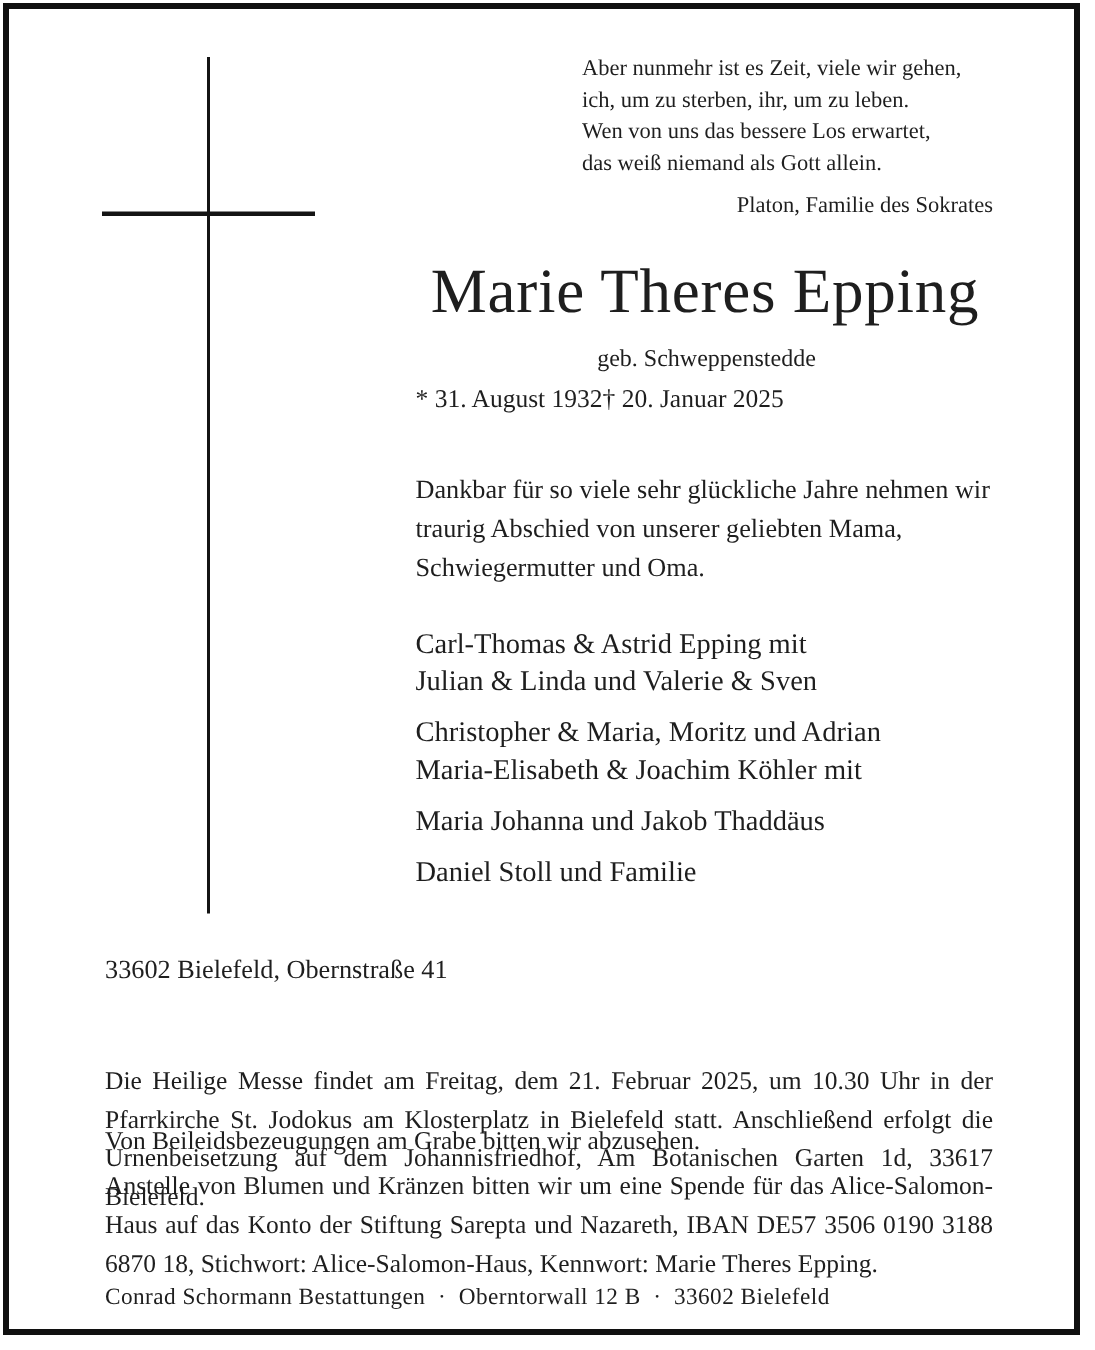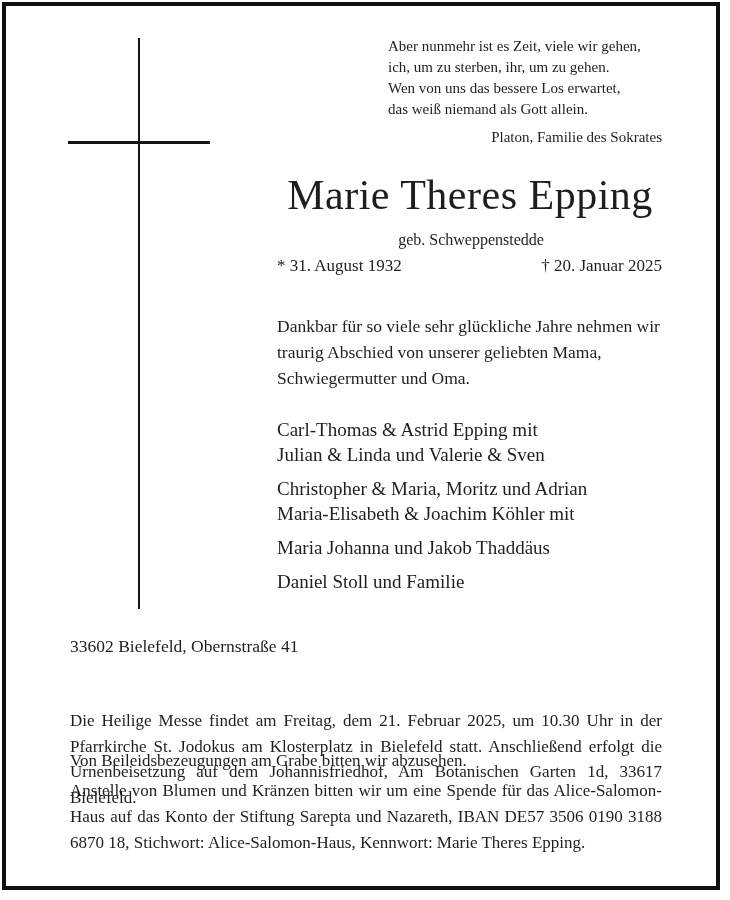--- a/index.html
+++ b/index.html
@@ -21,21 +21,21 @@
   .quote{position:absolute;left:388px;top:36px;width:274px;font-size:15px;line-height:21px;}
   .quote-line{white-space:nowrap;}
   .quote-attr{text-align:right;margin-top:7px;white-space:nowrap;}
   
   .name{
     position:absolute;left:275px;top:172px;width:390px;margin:0;
     text-align:center;font-size:42px;font-weight:normal;line-height:1.1;
     letter-spacing:0.5px;white-space:nowrap;
   }
   .birthname{position:absolute;left:277px;top:231px;width:388px;text-align:center;font-size:16px;}
-  .dates{position:absolute;left:277px;top:256px;width:385px;display:flex;justify-content:space-between;font-size:17px;}
+  .dates{position:absolute;left:277px;top:256px;width:385px;display:flex;font-size:17px;}
   
   .tribute{position:absolute;left:277px;top:313px;width:400px;margin:0;font-size:17.5px;line-height:26px;}
   
   .mourners{position:absolute;left:277px;top:417px;font-size:19px;line-height:25px;}
   .mourner-group{margin-bottom:9px;}
   
   .address{position:absolute;left:70px;top:636px;font-size:17.5px;}
   .service{position:absolute;left:70px;top:708px;width:592px;margin:0;text-align:justify;font-size:17px;line-height:25.5px;}
   .condolence{position:absolute;left:70px;top:751px;width:592px;margin:0;font-size:17px;}
   .donation{position:absolute;left:70px;top:778px;width:592px;margin:0;text-align:justify;font-size:17px;line-height:26px;}
@@ -48,21 +48,21 @@
 
   <div class="frame"></div>
 
   <div class="cross">
     <div class="cross-v"></div>
     <div class="cross-h"></div>
   </div>
 
   <div class="quote">
     <div class="quote-line">Aber nunmehr ist es Zeit, viele wir gehen,</div>
-    <div class="quote-line">ich, um zu sterben, ihr, um zu gehen.</div>
+    <div class="quote-line">ich, um zu sterben, ihr, um zu leben.</div>
     <div class="quote-line">Wen von uns das bessere Los erwartet,</div>
     <div class="quote-line">das weiß niemand als Gott allein.</div>
     <div class="quote-attr">Platon, Familie des Sokrates</div>
   </div>
 
   <h1 class="name">Marie Theres Epping</h1>
 
   <div class="birthname">geb. Schweppenstedde</div>
 
   <div class="dates">
@@ -90,14 +90,15 @@
   </div>
 
   <div class="address">33602 Bielefeld, Obernstraße 41</div>
 
   <p class="service">Die Heilige Messe findet am Freitag, dem 21. Februar 2025, um 10.30 Uhr in der Pfarrkirche St. Jodokus am Klosterplatz in Bielefeld statt. Anschließend erfolgt die Urnenbeisetzung auf dem Johannisfriedhof, Am Botanischen Garten 1d, 33617 Bielefeld.</p>
 
   <p class="condolence">Von Beileidsbezeugungen am Grabe bitten wir abzusehen.</p>
 
   <p class="donation">Anstelle von Blumen und Kränzen bitten wir um eine Spende für das Alice-Salomon-Haus auf das Konto der Stiftung Sarepta und Nazareth, IBAN DE57 3506 0190 3188 6870 18, Stichwort: Alice-Salomon-Haus, Kennwort: Marie Theres Epping.</p>
 
+  <div class="footer">Conrad Schormann Bestattungen  ·  Oberntorwall 12 B  ·  33602 Bielefeld</div>
 
 </div>
 
 </body></html>

